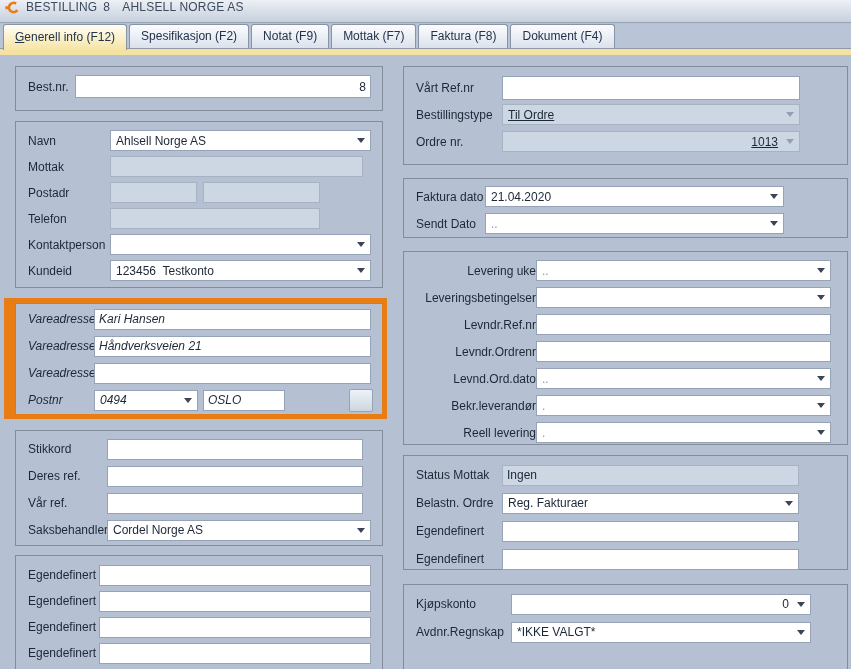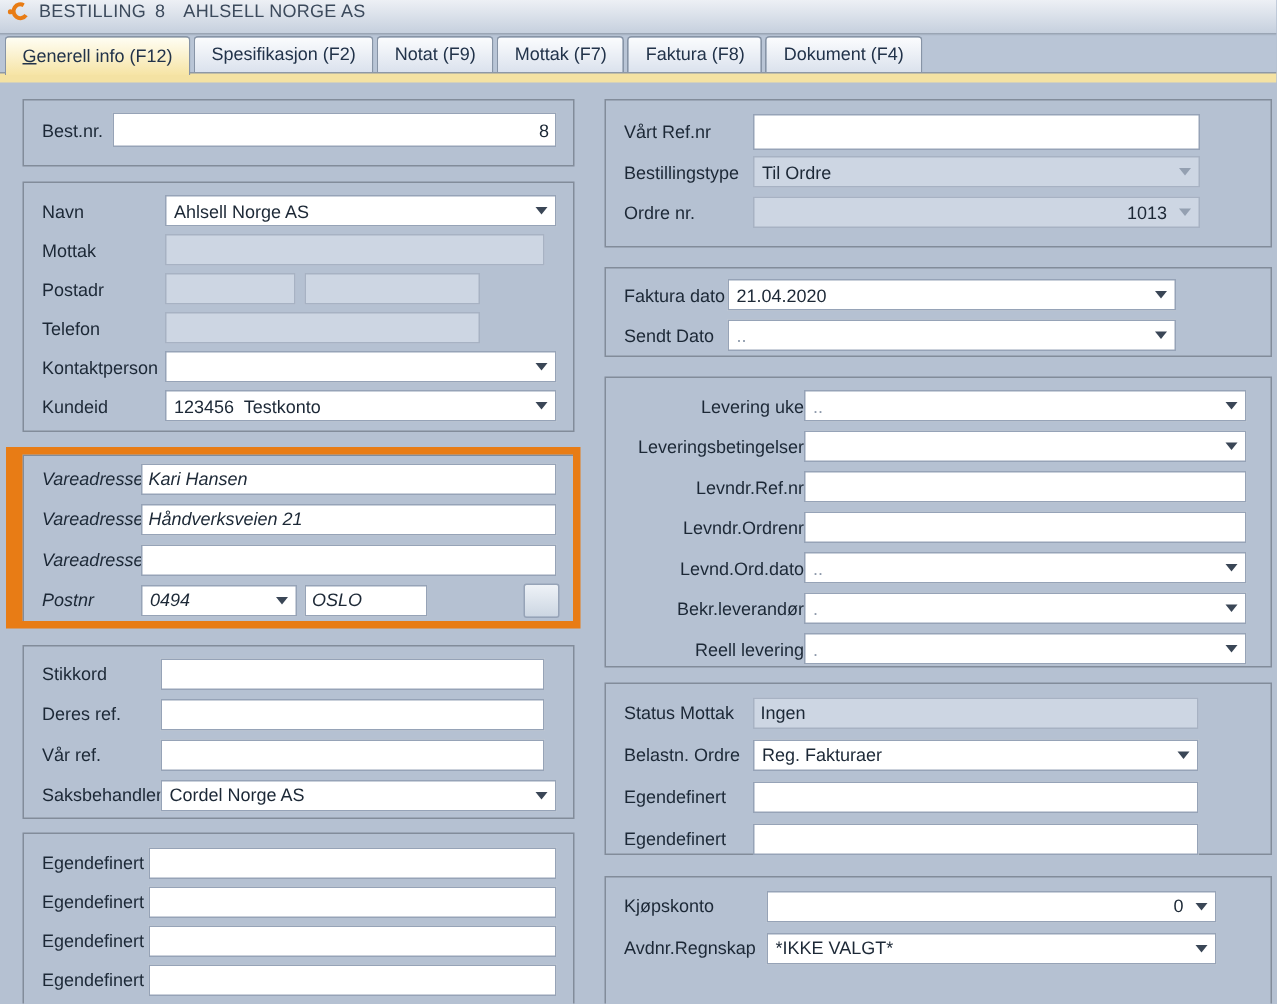--- a/index.html
+++ b/index.html
@@ -78,21 +78,21 @@
   .gL3 .row{height:22px;font-style:italic;}
   .gL3 .lbl{width:66px;}
   .gL4{left:15px;top:430px;width:368px;height:116px;padding-top:7px;row-gap:5px;}
   .gL4 .row{height:22px;}
   .gL4 .lbl{width:79px;}
   .gL5{left:15px;top:555px;width:368px;height:120px;padding-top:8px;row-gap:4px;}
   .gL5 .row{height:22px;}
   .gL5 .lbl{width:71px;}
   
   .gR1{left:403px;top:66px;width:445px;height:99px;padding-top:9px;}
-  .gR1 .lbl{width:86px;} .gR1 .fld{width:298px;flex:none;}
+  .gR1 .lbl{width:86px;} .gR1 .fld{width:298px;flex:none;text-decoration:underline;}
   .gR1 .row2{margin-top:4px;} .gR1 .row3{margin-top:6px;}
   .gR1 .tall{height:24px;}
   .gR2{left:403px;top:178px;width:445px;height:60px;padding-top:7px;row-gap:6px;}
   .gR2 .lbl{width:69px;} .gR2 .fld{width:299px;flex:none;}
   .gR3{left:403px;top:251px;width:445px;height:194px;padding-top:8px;row-gap:6px;}
   .gR3 .lbl{width:120px;text-align:right;} .gR3 .fld{width:295px;flex:none;}
   .gR4{left:403px;top:455px;width:445px;height:115px;padding-top:8px;row-gap:6px;}
   .gR4 .row{height:22px;}
   .gR4 .lbl{width:86px;} .gR4 .fld{width:297px;flex:none;}
   .gR5{left:403px;top:584px;width:445px;height:100px;padding-top:8px;row-gap:6px;}

